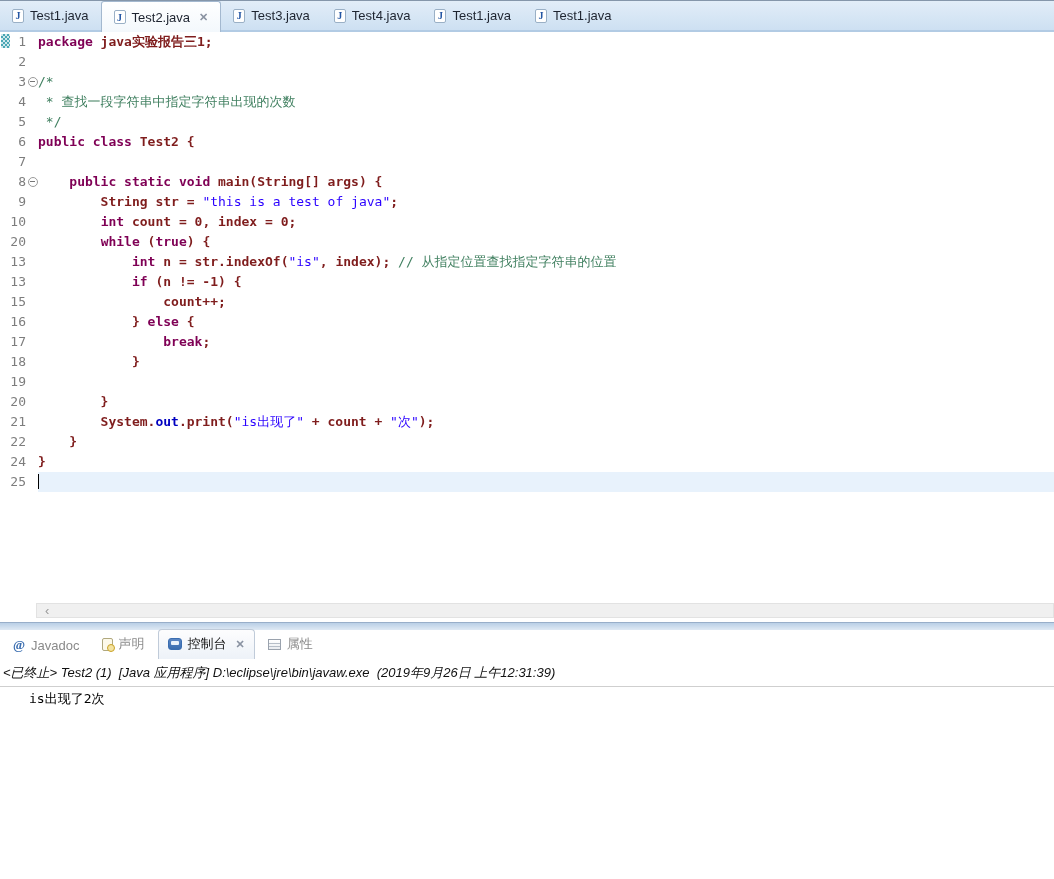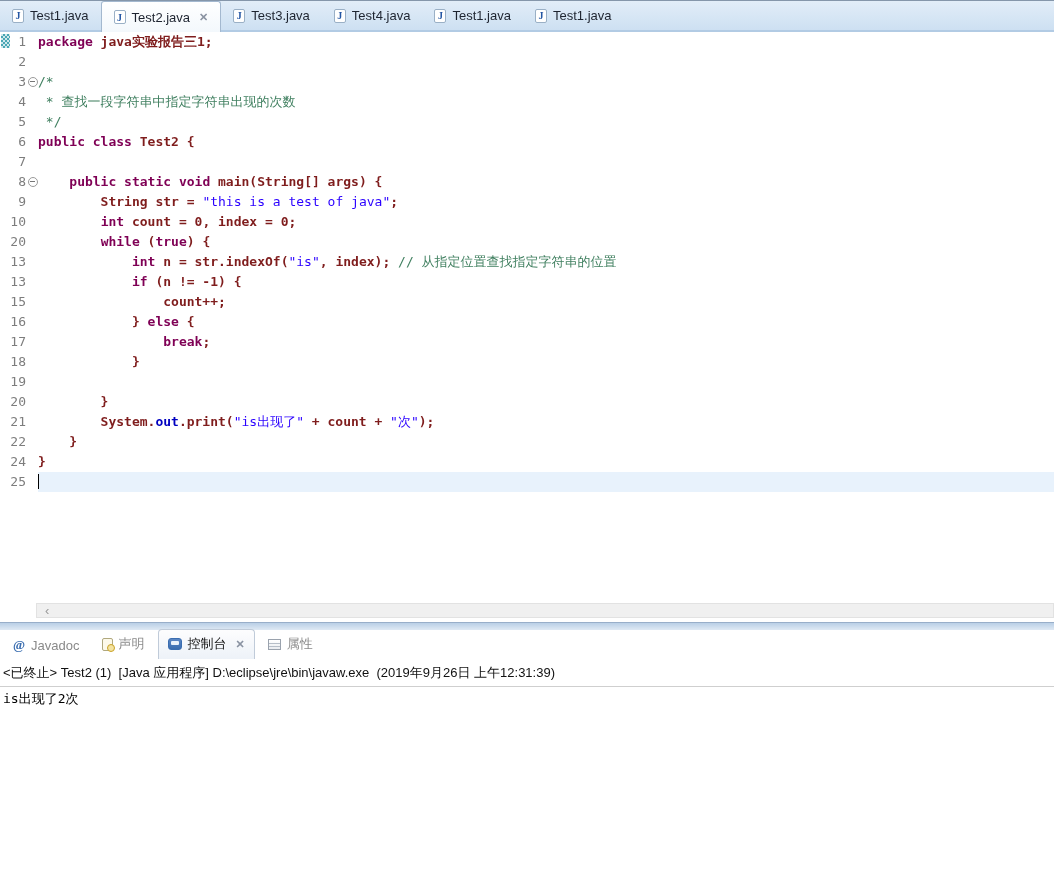--- a/index.html
+++ b/index.html
@@ -66,23 +66,23 @@
   .console-icon { width:14px; height:12px; border:1px solid #3a6db0; border-radius:3px;
                background:linear-gradient(#5b86c4,#3a6db0); position:relative; display:inline-block; }
   .console-icon::after { content:""; position:absolute; left:2px; top:2px; right:2px; bottom:4px;
                background:#eaf2fb; border-radius:1px; }
   .props-icon { width:13px; height:11px; border:1px solid #9aa2ad;
                background:linear-gradient(#ffffff,#e8ebef); position:relative; display:inline-block; }
   .props-icon::after { content:""; position:absolute; left:0; right:0; top:3px; height:1px;
                background:#b6bec8; box-shadow:0 3px 0 #b6bec8; }
 
   .console-title { font-size:13px; color:#111; padding:5px 2px 4px 3px;
-                   border-bottom:1px solid #cfcfcf; white-space:pre; }
+                   border-bottom:1px solid #cfcfcf; white-space:pre;font-style:italic; }
   .console-output { font-family:"DejaVu Sans Mono", monospace; font-size:13px; color:#000;
-                    padding:3px 2px 2px 3px; white-space:pre; }
+                    padding:3px 2px 2px 3px; white-space:pre;margin-left:26px; }
 </style>
 </head>
 <body>
 
 <div class="window">
 
   <div class="editor-tabbar" id="editor-tabbar">
       <div class="etab">
         <span class="jicon">J</span>
         <span>Test1.java</span>

